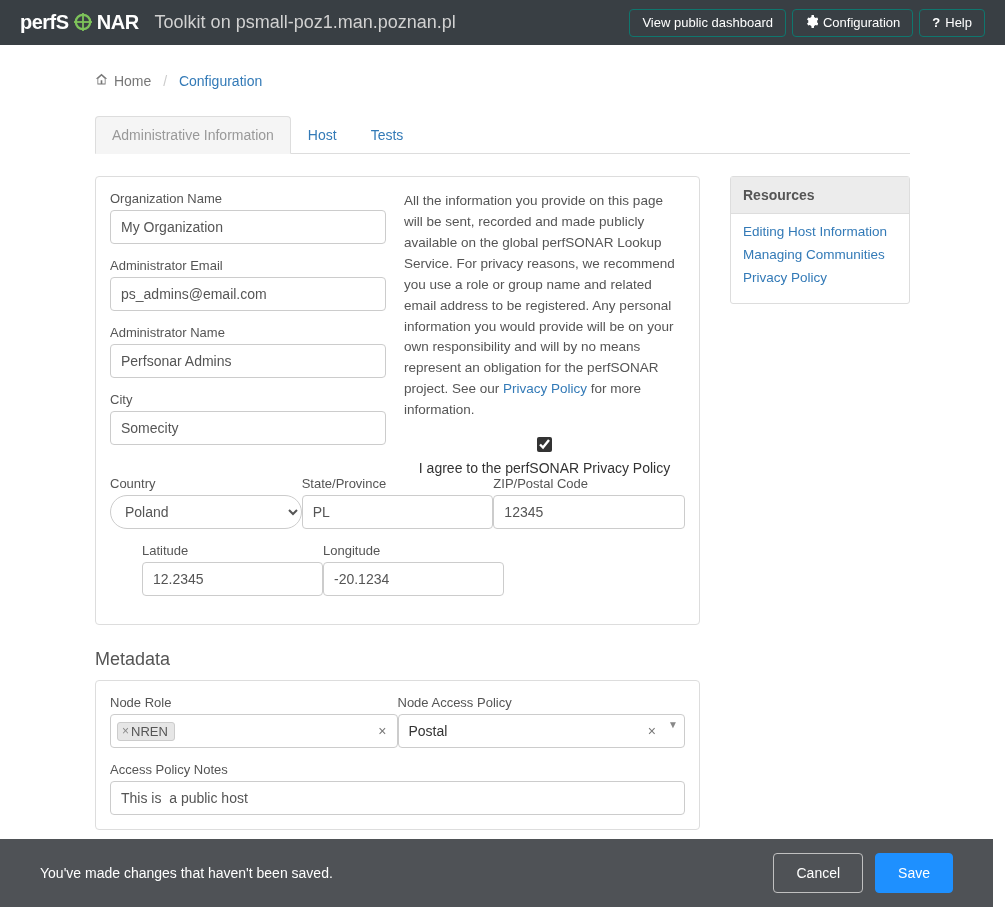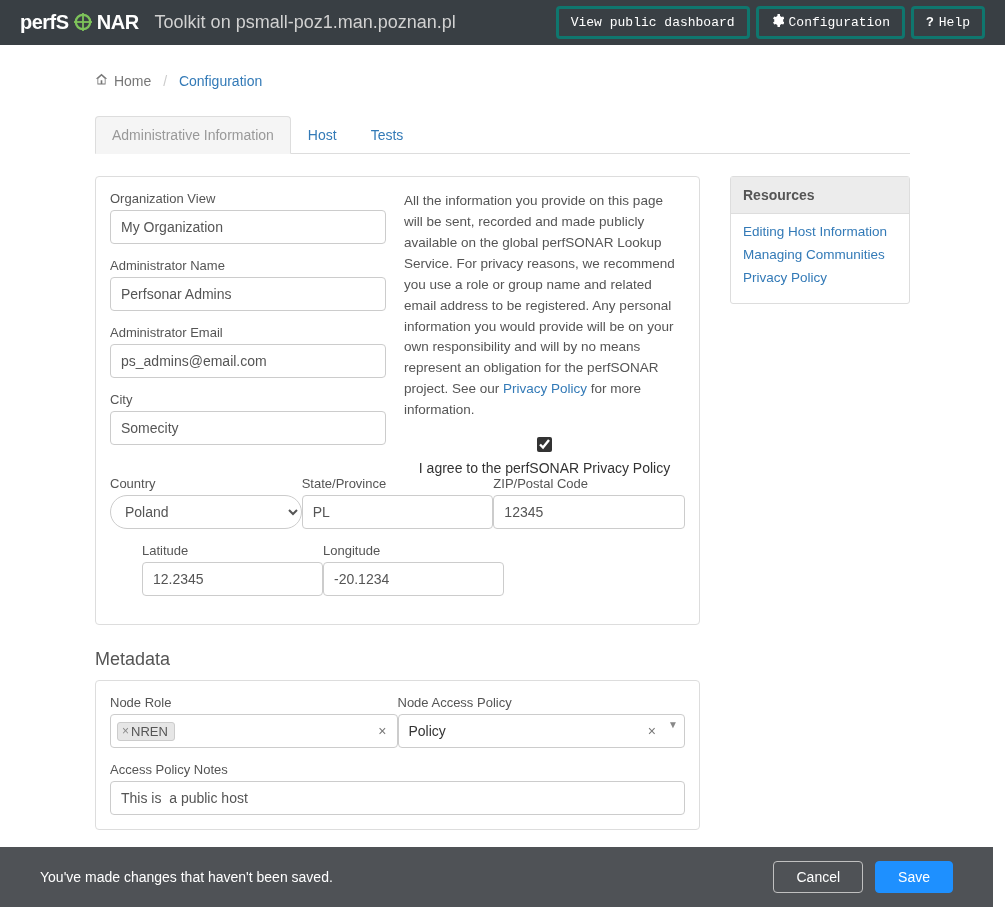--- a/index.html
+++ b/index.html
@@ -5,21 +5,21 @@
   * { box-sizing: border-box; margin: 0; padding: 0; }
   body { font-family: "Helvetica Neue", Helvetica, Arial, sans-serif; font-size: 14px; color: #333; background: #fff; }
 
   
   .navbar { background: #393f44; display: flex; align-items: center; padding: 0 20px; height: 45px; }
   .brand { display: flex; align-items: center; gap: 2px; font-size: 18px; font-weight: 300; color: #fff; }
   .brand .logo { font-size: 20px; font-weight: 600; letter-spacing: -0.5px; }
   .brand .logo .ring { color:#7dc35a; font-weight:900; }
   .brand .toolkit { margin-left: 14px; color:#d1d1d1; font-size:18px; font-weight:300; white-space:nowrap; }
   .navbar-right { margin-left:auto; display:flex; gap:6px; }
-  .nav-btn { background:transparent; border:3px solid #0f766e; color:#fff; border-radius:4px; padding:5px 12px; font-size:13px; cursor:pointer; display:inline-flex; align-items:center; gap:5px;font-family:Liberation Mono, monospace; }
+  .nav-btn { background:transparent; border:1px solid #0f766e; color:#fff; border-radius:4px; padding:5px 12px; font-size:13px; cursor:pointer; display:inline-flex; align-items:center; gap:5px; }
 
   
   .container { max-width: 815px; margin: 0 auto; padding: 20px 0 120px; }
   .breadcrumb { color:#777; font-size:14px; margin: 8px 0 26px; }
   .breadcrumb a { color:#337ab7; text-decoration:none; }
   .breadcrumb .sep { margin: 0 8px; color:#ccc; }
 
   
   .tabs { border-bottom:1px solid #ddd; display:flex; }
   .tab { padding:10px 16px; color:#337ab7; cursor:pointer; border:1px solid transparent; position:relative; top:1px; }
@@ -77,21 +77,21 @@
   .side-panel .hd { background:#ececec; padding:10px 12px; font-weight:600; color:#555; border-bottom:1px solid #ddd; }
   .side-panel .bd { padding:10px 12px; }
   .side-panel .bd a { display:block; color:#337ab7; text-decoration:none; margin-bottom:8px; font-size:13.5px; }
 
   
   .footer-bar {
     position:fixed; left:0; right:12px; bottom:0; background:#4f5256; color:#fff;
     display:flex; align-items:center; padding:14px 40px; gap:12px; z-index:50;
   }
   .footer-bar .msg { flex:1; font-size:14px; }
-  .footer-bar .btn { height:32px; padding:6px 22px; }
+  .footer-bar .btn { height:40px; padding:6px 22px; }
   .footer-bar .btn.cancel { background:transparent; border:1px solid #c0c0c0; color:#fff; }
   .footer-bar .btn.save { background:#1e90ff; border-color:#1e90ff; color:#fff; }
 
   .icon-svg { width:13px; height:13px; display:inline-block; }
 </style>
 </head>
 <body>
 
 <div class="navbar">
   <div class="brand">
@@ -143,30 +143,30 @@
   </div>
 
   <div class="row">
     <div class="main">
 
       <div class="panel">
         <div class="panel-body">
           <div class="formgrid">
             <div class="form-col" style="flex:0 0 48%;">
               <div class="form-group">
-                <label>Organization View</label>
+                <label>Organization Name</label>
                 <input class="form-control" value="My Organization" style="">
+              </div>
+              <div class="form-group">
+                <label>Administrator Email</label>
+                <input class="form-control" value="ps_admins@email.com" style="">
               </div>
               <div class="form-group">
                 <label>Administrator Name</label>
                 <input class="form-control" value="Perfsonar Admins" style="">
-              </div>
-              <div class="form-group">
-                <label>Administrator Email</label>
-                <input class="form-control" value="ps_admins@email.com" style="">
               </div>
               <div class="form-group">
                 <label>City</label>
                 <input class="form-control" value="Somecity" style="">
               </div>
             </div>
             <div class="form-col">
               <p class="info-text">
                 <span>All the information you provide on this page will be sent, recorded and made publicly available on the global perfSONAR Lookup Service. For privacy reasons, we recommend you use a role or group name and related email address to be registered. Any personal information you would provide will be on your own responsibility and will by no means represent an obligation for the perfSONAR project. See our </span>
                 <a href="#">Privacy Policy</a>
@@ -222,21 +222,21 @@
                 <span class="token">
                   <span class="x">×</span>
                   <span>NREN</span>
                 </span>
                 <span class="token-clear">×</span>
               </div>
             </div>
             <div class="form-group">
               <label>Node Access Policy</label>
               <div class="token-field" style="padding:6px 10px;">
-                <span>Policy</span>
+                <span>Postal</span>
                 <span class="token-clear" style="margin-right:14px;">×</span>
                 <span class="select-caret">▼</span>
               </div>
             </div>
           </div>
           <div class="form-group" style="margin-bottom:0;">
             <label>Access Policy Notes</label>
             <input class="form-control" value="This is  a public host" style="">
           </div>
         </div>

